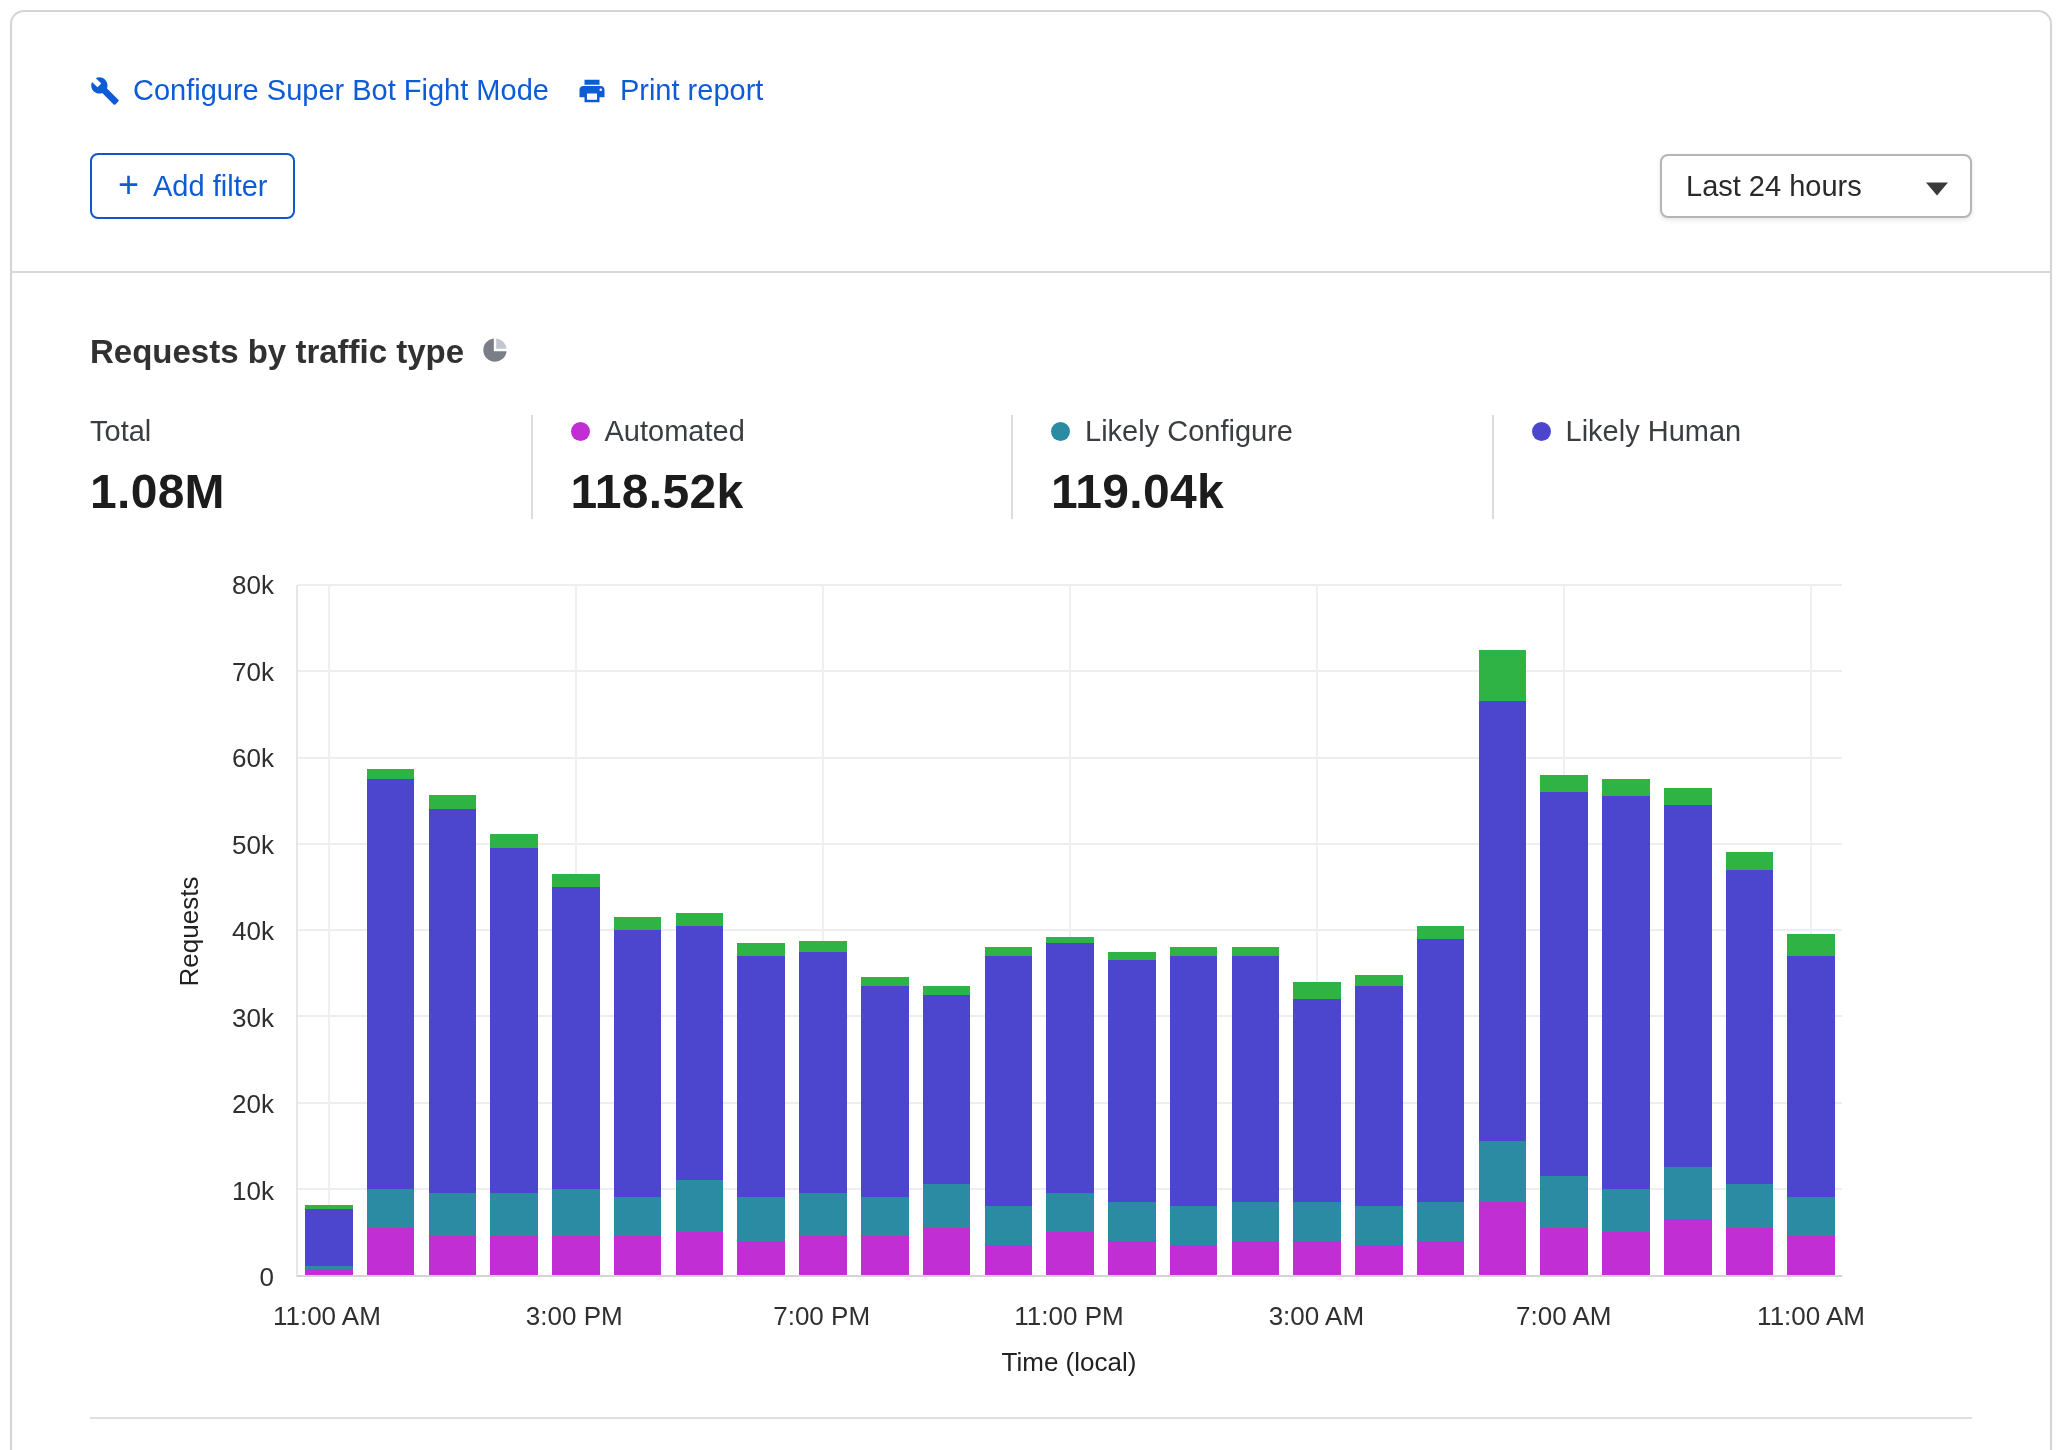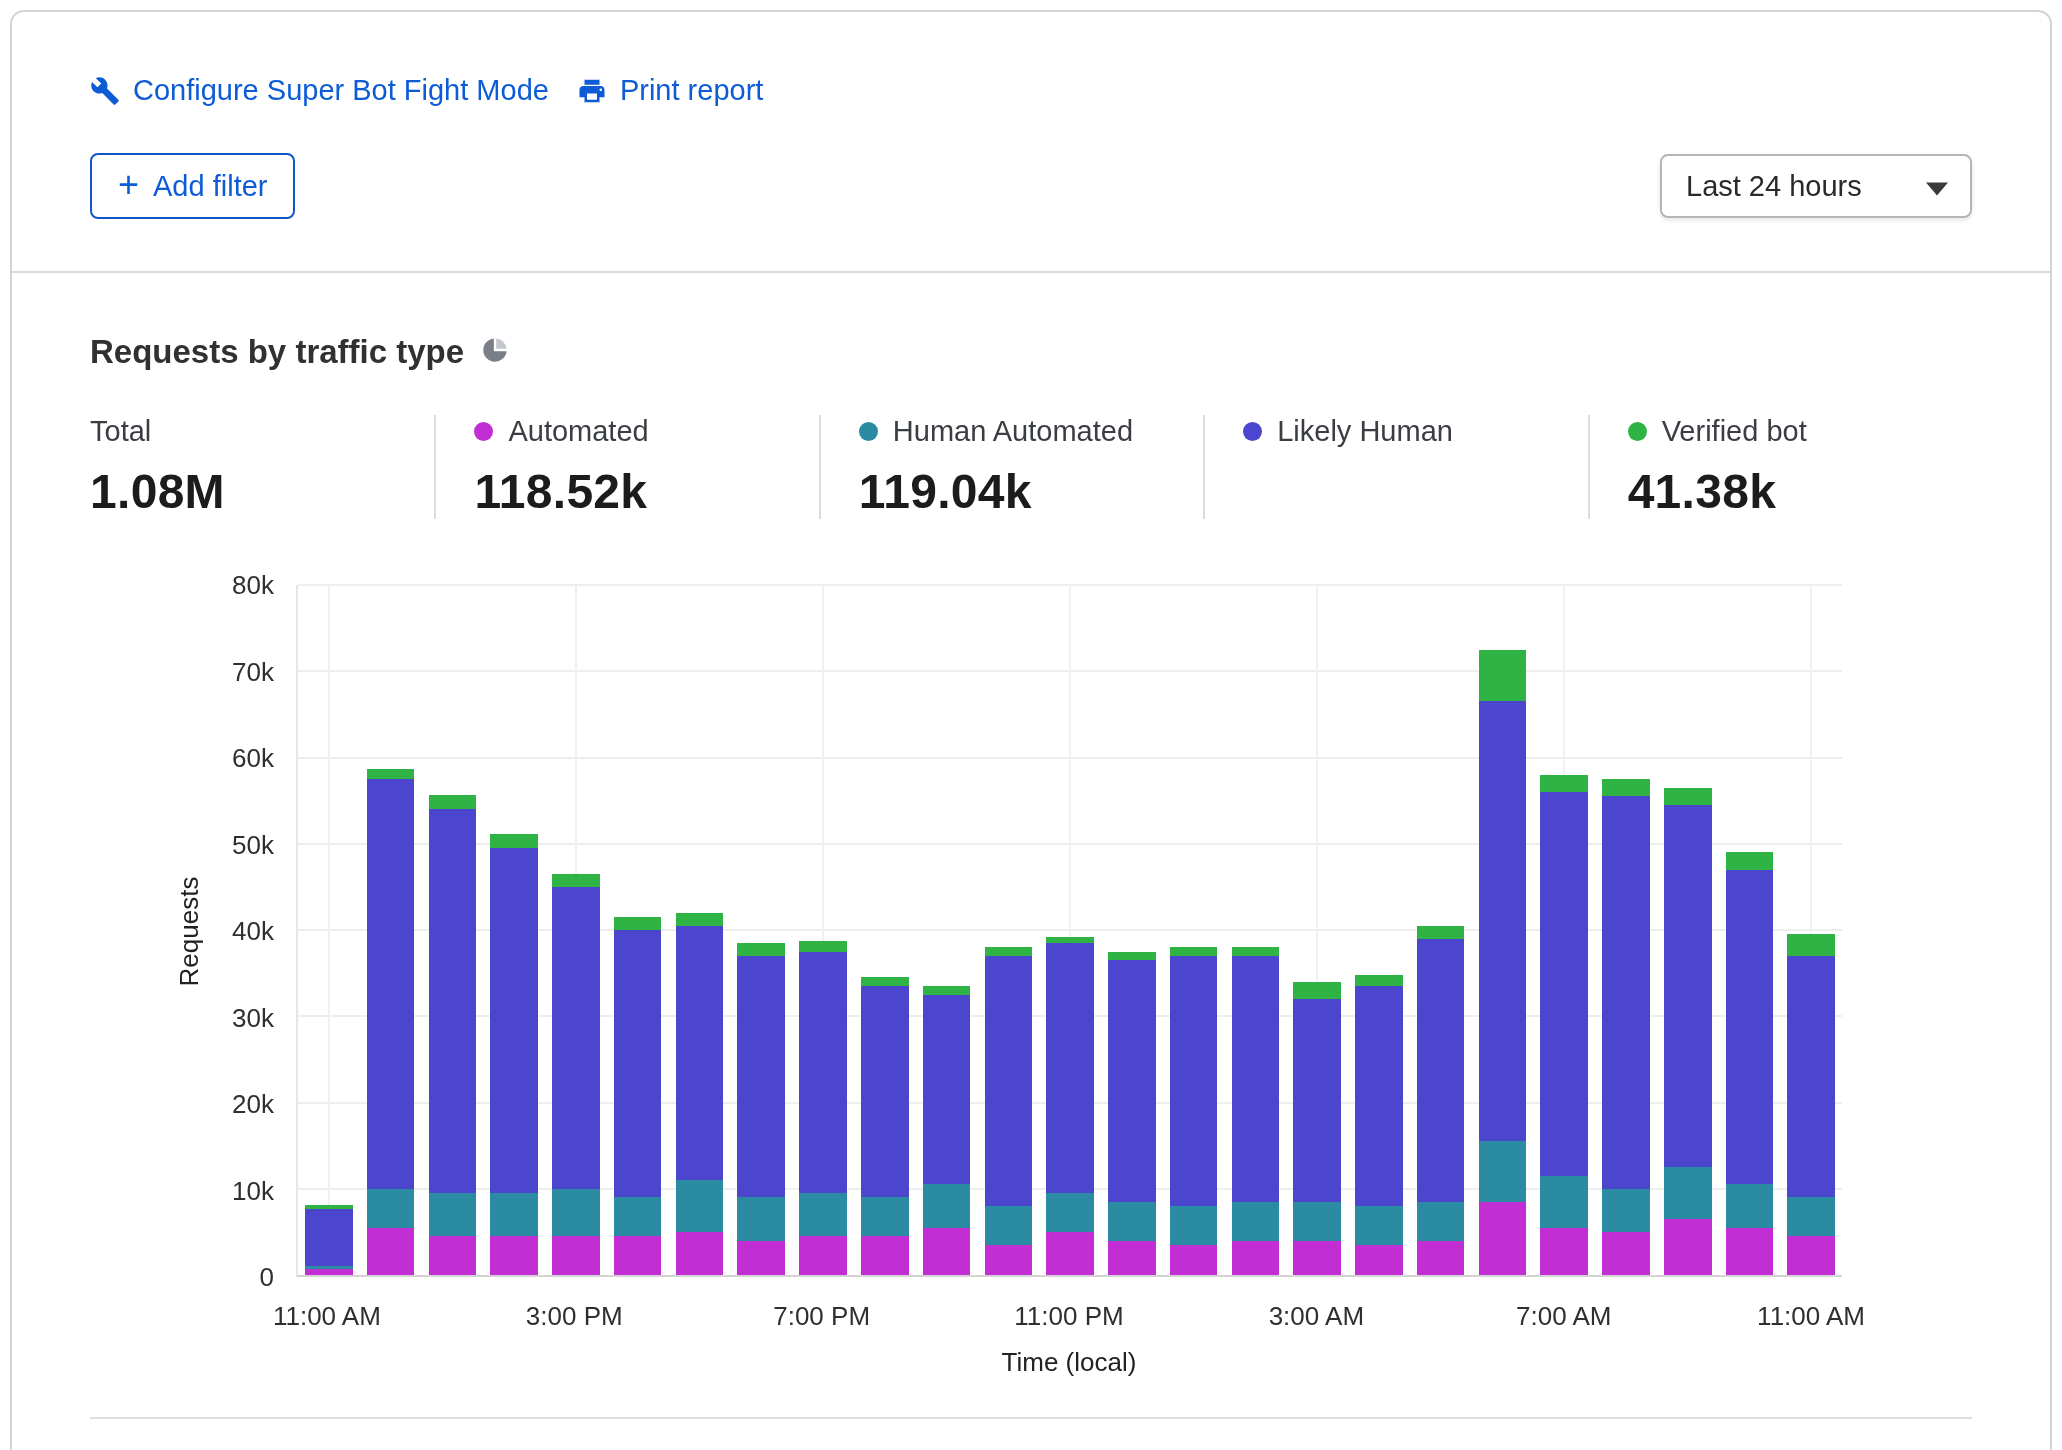--- a/index.html
+++ b/index.html
@@ -150,36 +150,29 @@
       <div class="stat">
         <div class="stat-label-row">
           <span class="stat-dot" style="background: rgb(193, 46, 211);"></span>
           <span>Automated</span>
         </div>
         <div class="stat-value">118.52k</div>
       </div>
       <div class="stat">
         <div class="stat-label-row">
           <span class="stat-dot" style="background: rgb(43, 139, 163);"></span>
-          <span>Human Automated</span>
+          <span>Likely Configure</span>
         </div>
         <div class="stat-value">119.04k</div>
       </div>
       <div class="stat">
         <div class="stat-label-row">
           <span class="stat-dot" style="background: rgb(76, 70, 207);"></span>
           <span>Likely Human</span>
         </div>
-      </div>
-      <div class="stat">
-        <div class="stat-label-row">
-          <span class="stat-dot" style="background: rgb(46, 179, 68);"></span>
-          <span>Verified bot</span>
-        </div>
-        <div class="stat-value">41.38k</div>
       </div>
     </div>
 
     <div class="chart">
       <div class="y-axis-title">
         <span>Requests</span>
       </div>
       <div class="y-ticks">
           <div class="y-tick" style="bottom: 0%;">0</div>
           <div class="y-tick" style="bottom: 12.5%;">10k</div>

